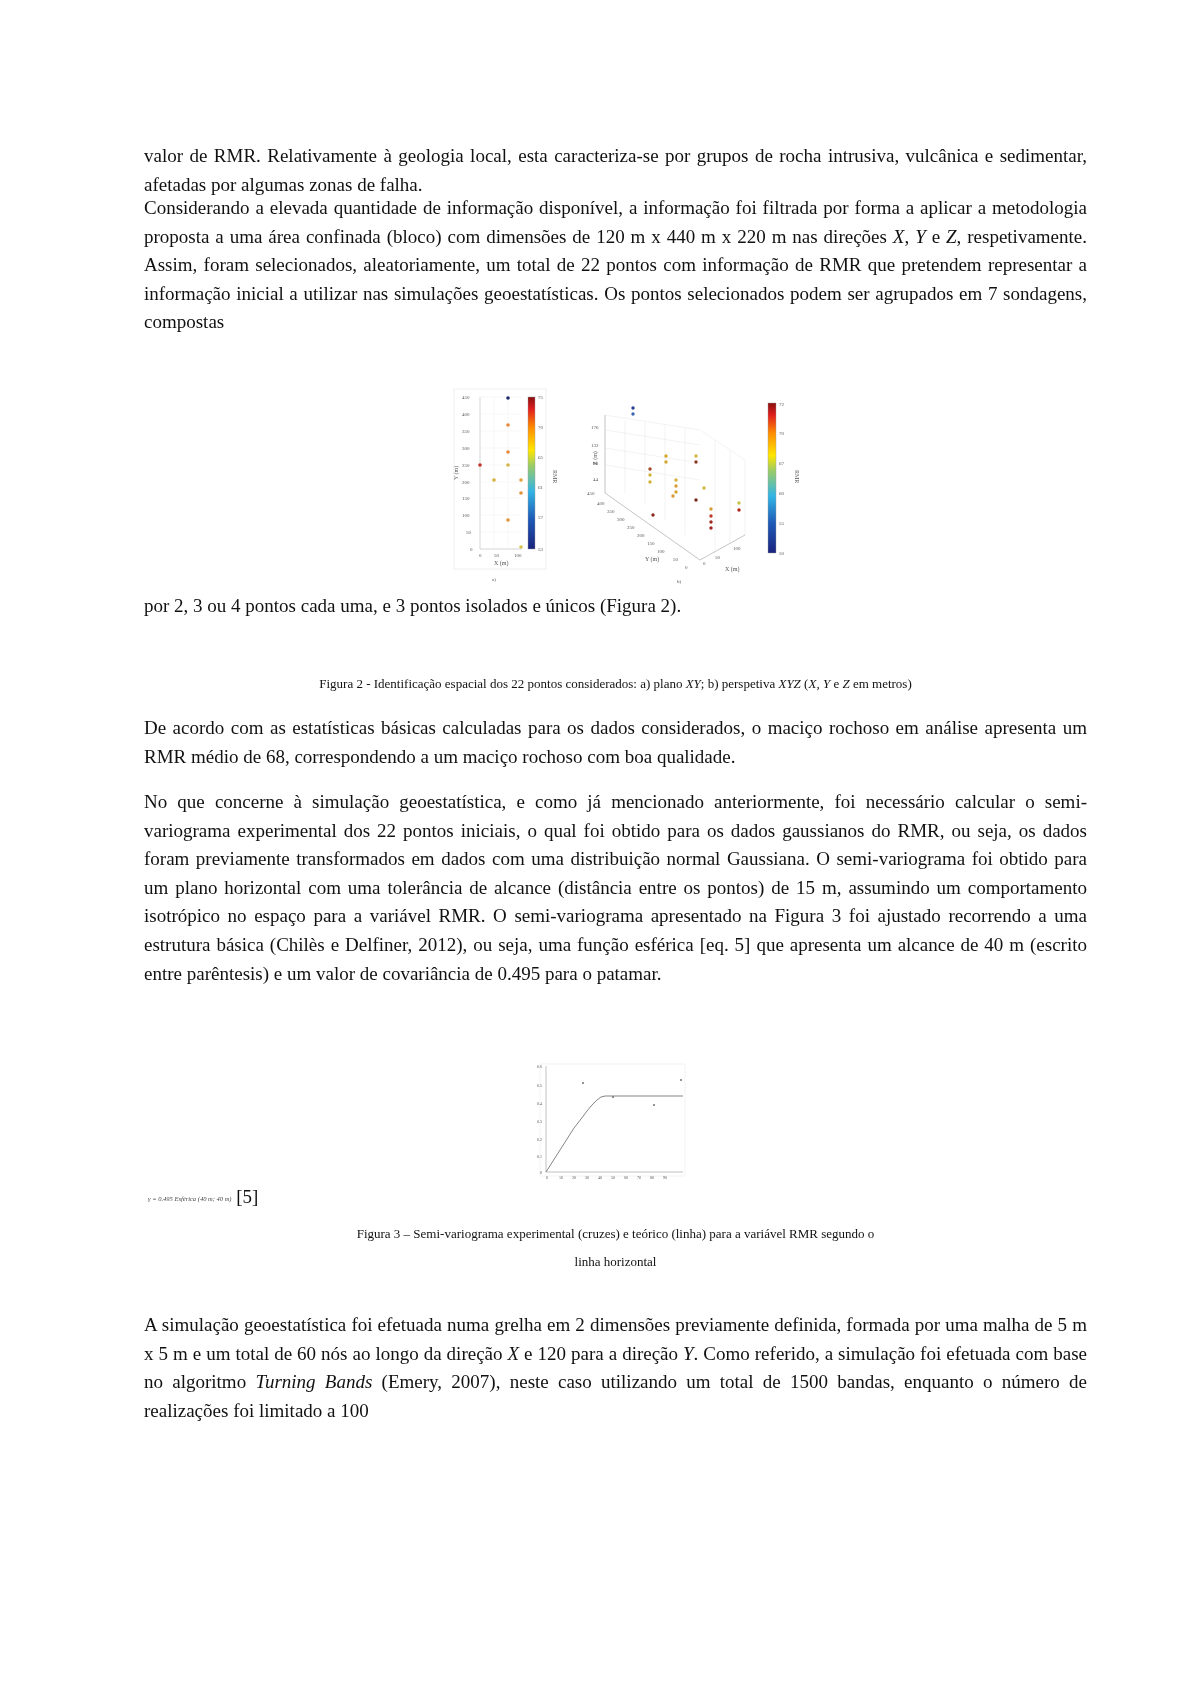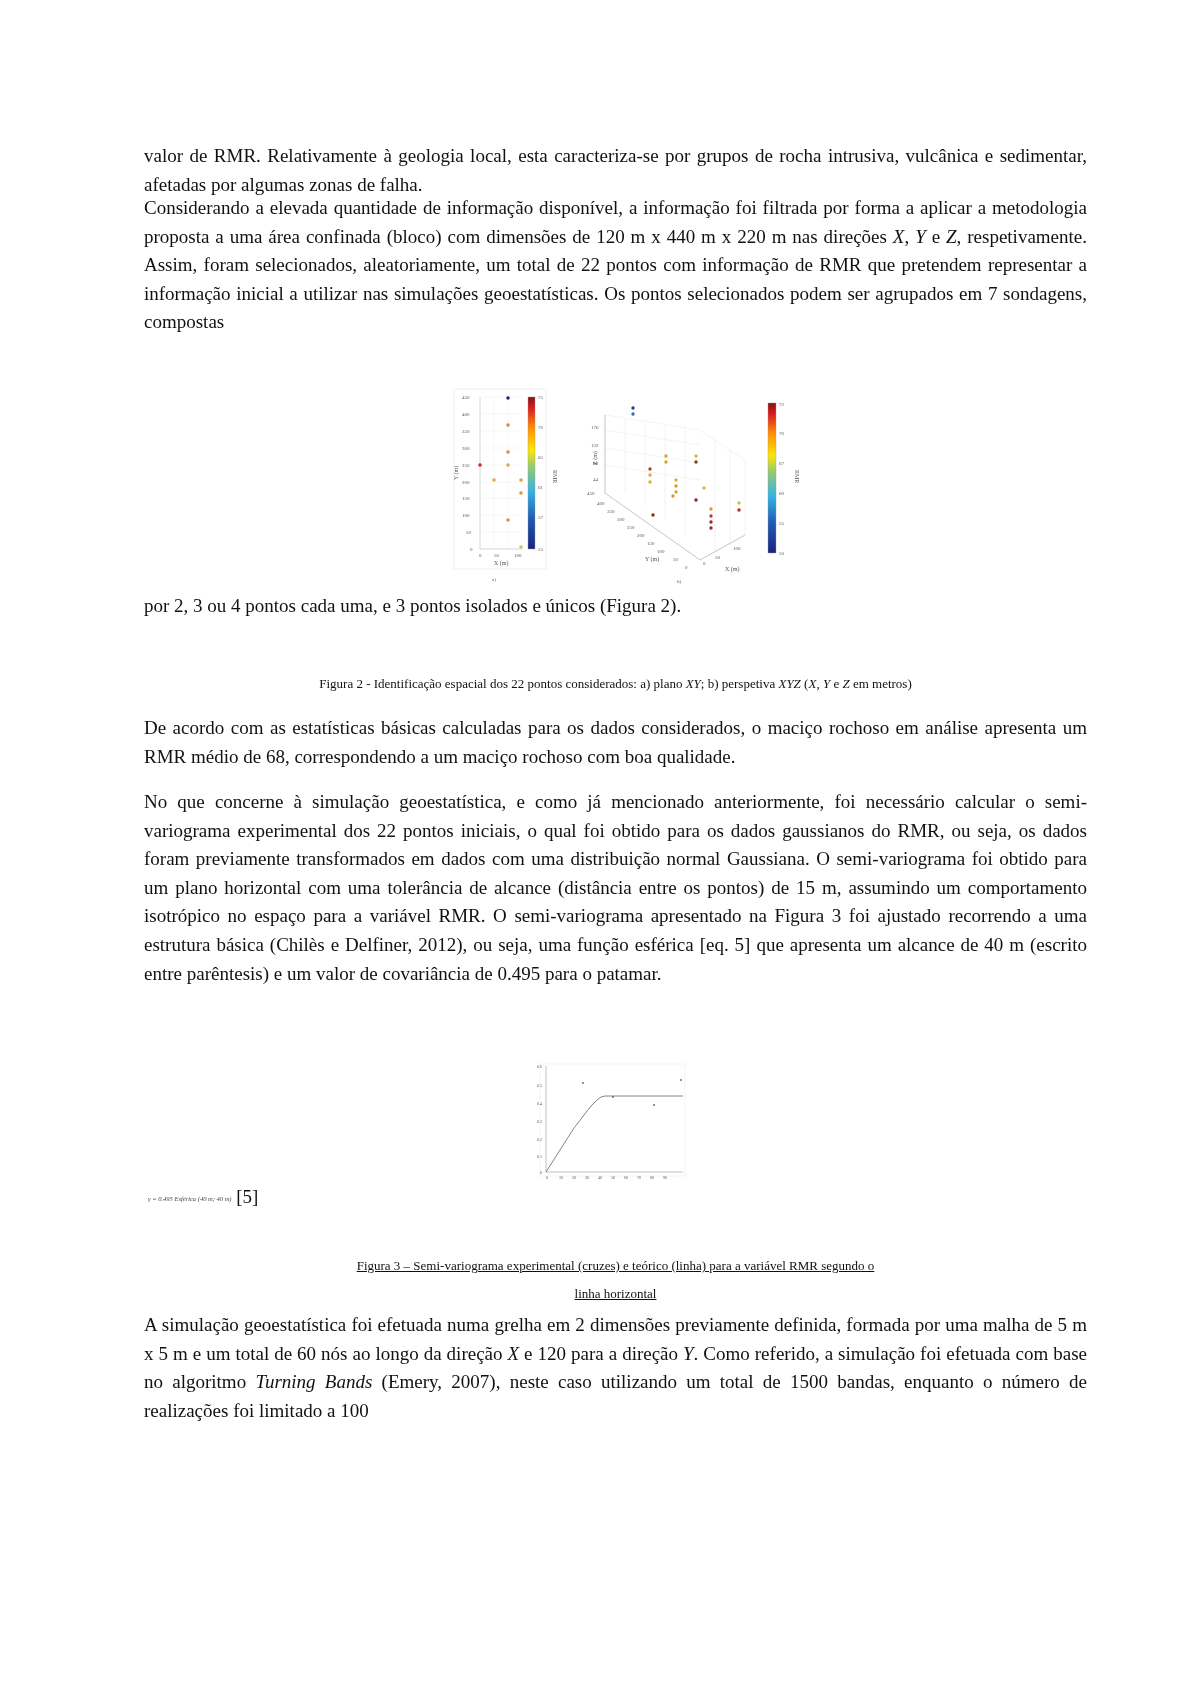--- a/index.html
+++ b/index.html
@@ -241,18 +241,18 @@
       <path d="M155,17 l2,2 M157,17 l-2,2"></path>
     </g>
   </svg>
 </div>
 
 <div class="eq">
   <span class="small">γ = 0.495 Esférica (40 m; 40 m)</span>
   <span>[5]</span>
 </div>
 
-<p class="caption" style="top:1252px;text-decoration:underline;">
+<p class="caption" style="top:1220px;">
   <span>Figura 3 – Semi-variograma experimental (cruzes) e teórico (linha) para a variável RMR segundo o</span><br>
   <span>linha horizontal</span>
 </p>
 
 <p class="para" style="top:1311px;"><span>A simulação geoestatística foi efetuada numa grelha em 2 dimensões previamente definida, formada por uma malha de 5 m x 5 m e um total de 60 nós ao longo da direção </span><i>X</i><span> e 120 para a direção </span><i>Y</i><span>. Como referido, a simulação foi efetuada com base no algoritmo </span><i>Turning Bands</i><span> (Emery, 2007), neste caso utilizando um total de 1500 bandas, enquanto o número de realizações foi limitado a 100</span></p>
 
 </body></html>

